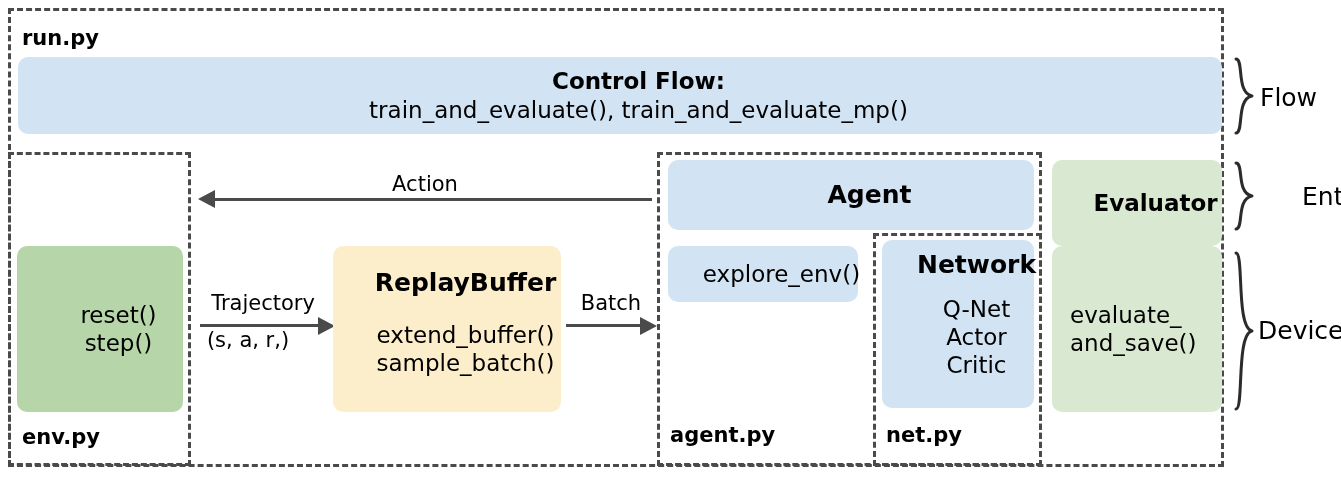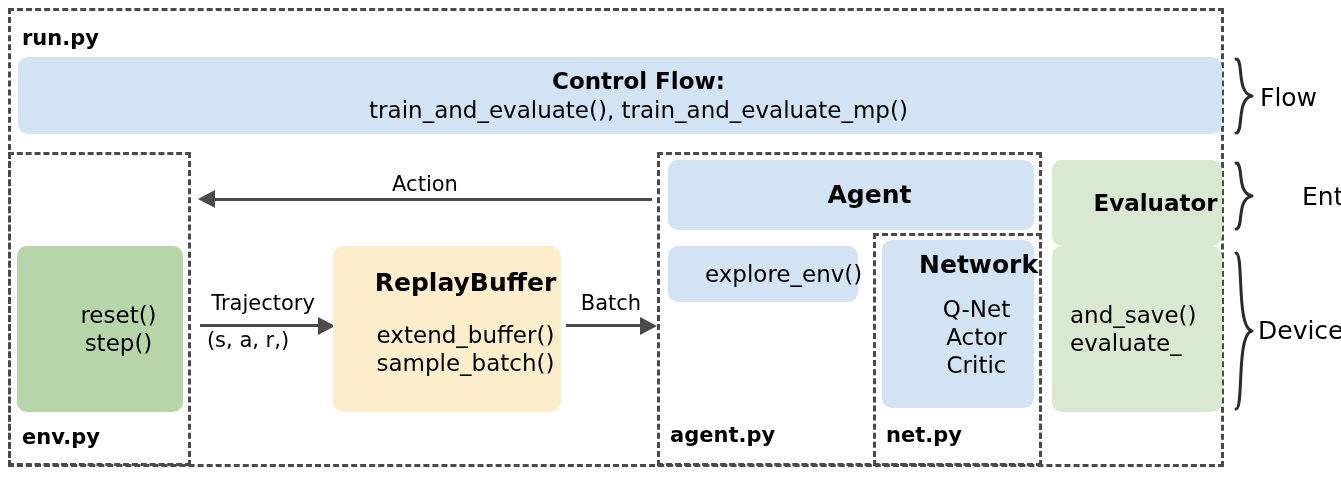--- a/index.html
+++ b/index.html
@@ -24,20 +24,21 @@
   .dashed {
     border: 3px dashed #4a4a4a;
     background: transparent;
   }
 
   
   .block {
     border-radius: 10px;
     display: flex;
     flex-direction: column;
+    align-items: center;
     justify-content: center;
     text-align: center;
     line-height: 1.22;
     padding-left: 37px;
   }
   .blue  { background: #d2e3f3; }
   .green { background: #b6d5a8; }
   .lgreen{ background: #d9e9d1; }
   .yellow{ background: #fdeecb; }
 
@@ -140,22 +141,22 @@
     <div style="font-size:23px;">Critic</div>
   </div>
 
   <div class="abs filename" style="left:886px; top:423px;">net.py</div>
 
   <div class="abs block lgreen" style="left:1052px; top:160px; width:170px; height:86px;">
     <div class="bold" style="font-size:23px;">Evaluator</div>
   </div>
 
   <div class="abs block lgreen" style="left:1052px; top:246px; width:170px; height:166px; align-items:flex-start; padding-left:18px;">
+    <div style="font-size:23px;">evaluate_</div>
     <div style="font-size:23px;">and_save()</div>
-    <div style="font-size:23px;">evaluate_</div>
   </div>
 
   <svg class="abs" style="left:1232px; top:57px;" width="24" height="78" viewBox="0 0 24 78">
     <path d="M4 2 C12 2 4 36 20 39 C4 42 12 76 4 76" fill="none" stroke="#2b2b2b" stroke-width="3" stroke-linecap="round" stroke-linejoin="round"></path>
   </svg>
   <div class="abs bracelabel" style="left:1260px; top:83px;">Flow</div>
 
   <svg class="abs" style="left:1232px; top:161px;" width="24" height="70" viewBox="0 0 24 70">
     <path d="M4 2 C12 2 4 32 20 35 C4 38 12 68 4 68" fill="none" stroke="#2b2b2b" stroke-width="3" stroke-linecap="round" stroke-linejoin="round"></path>
   </svg>

